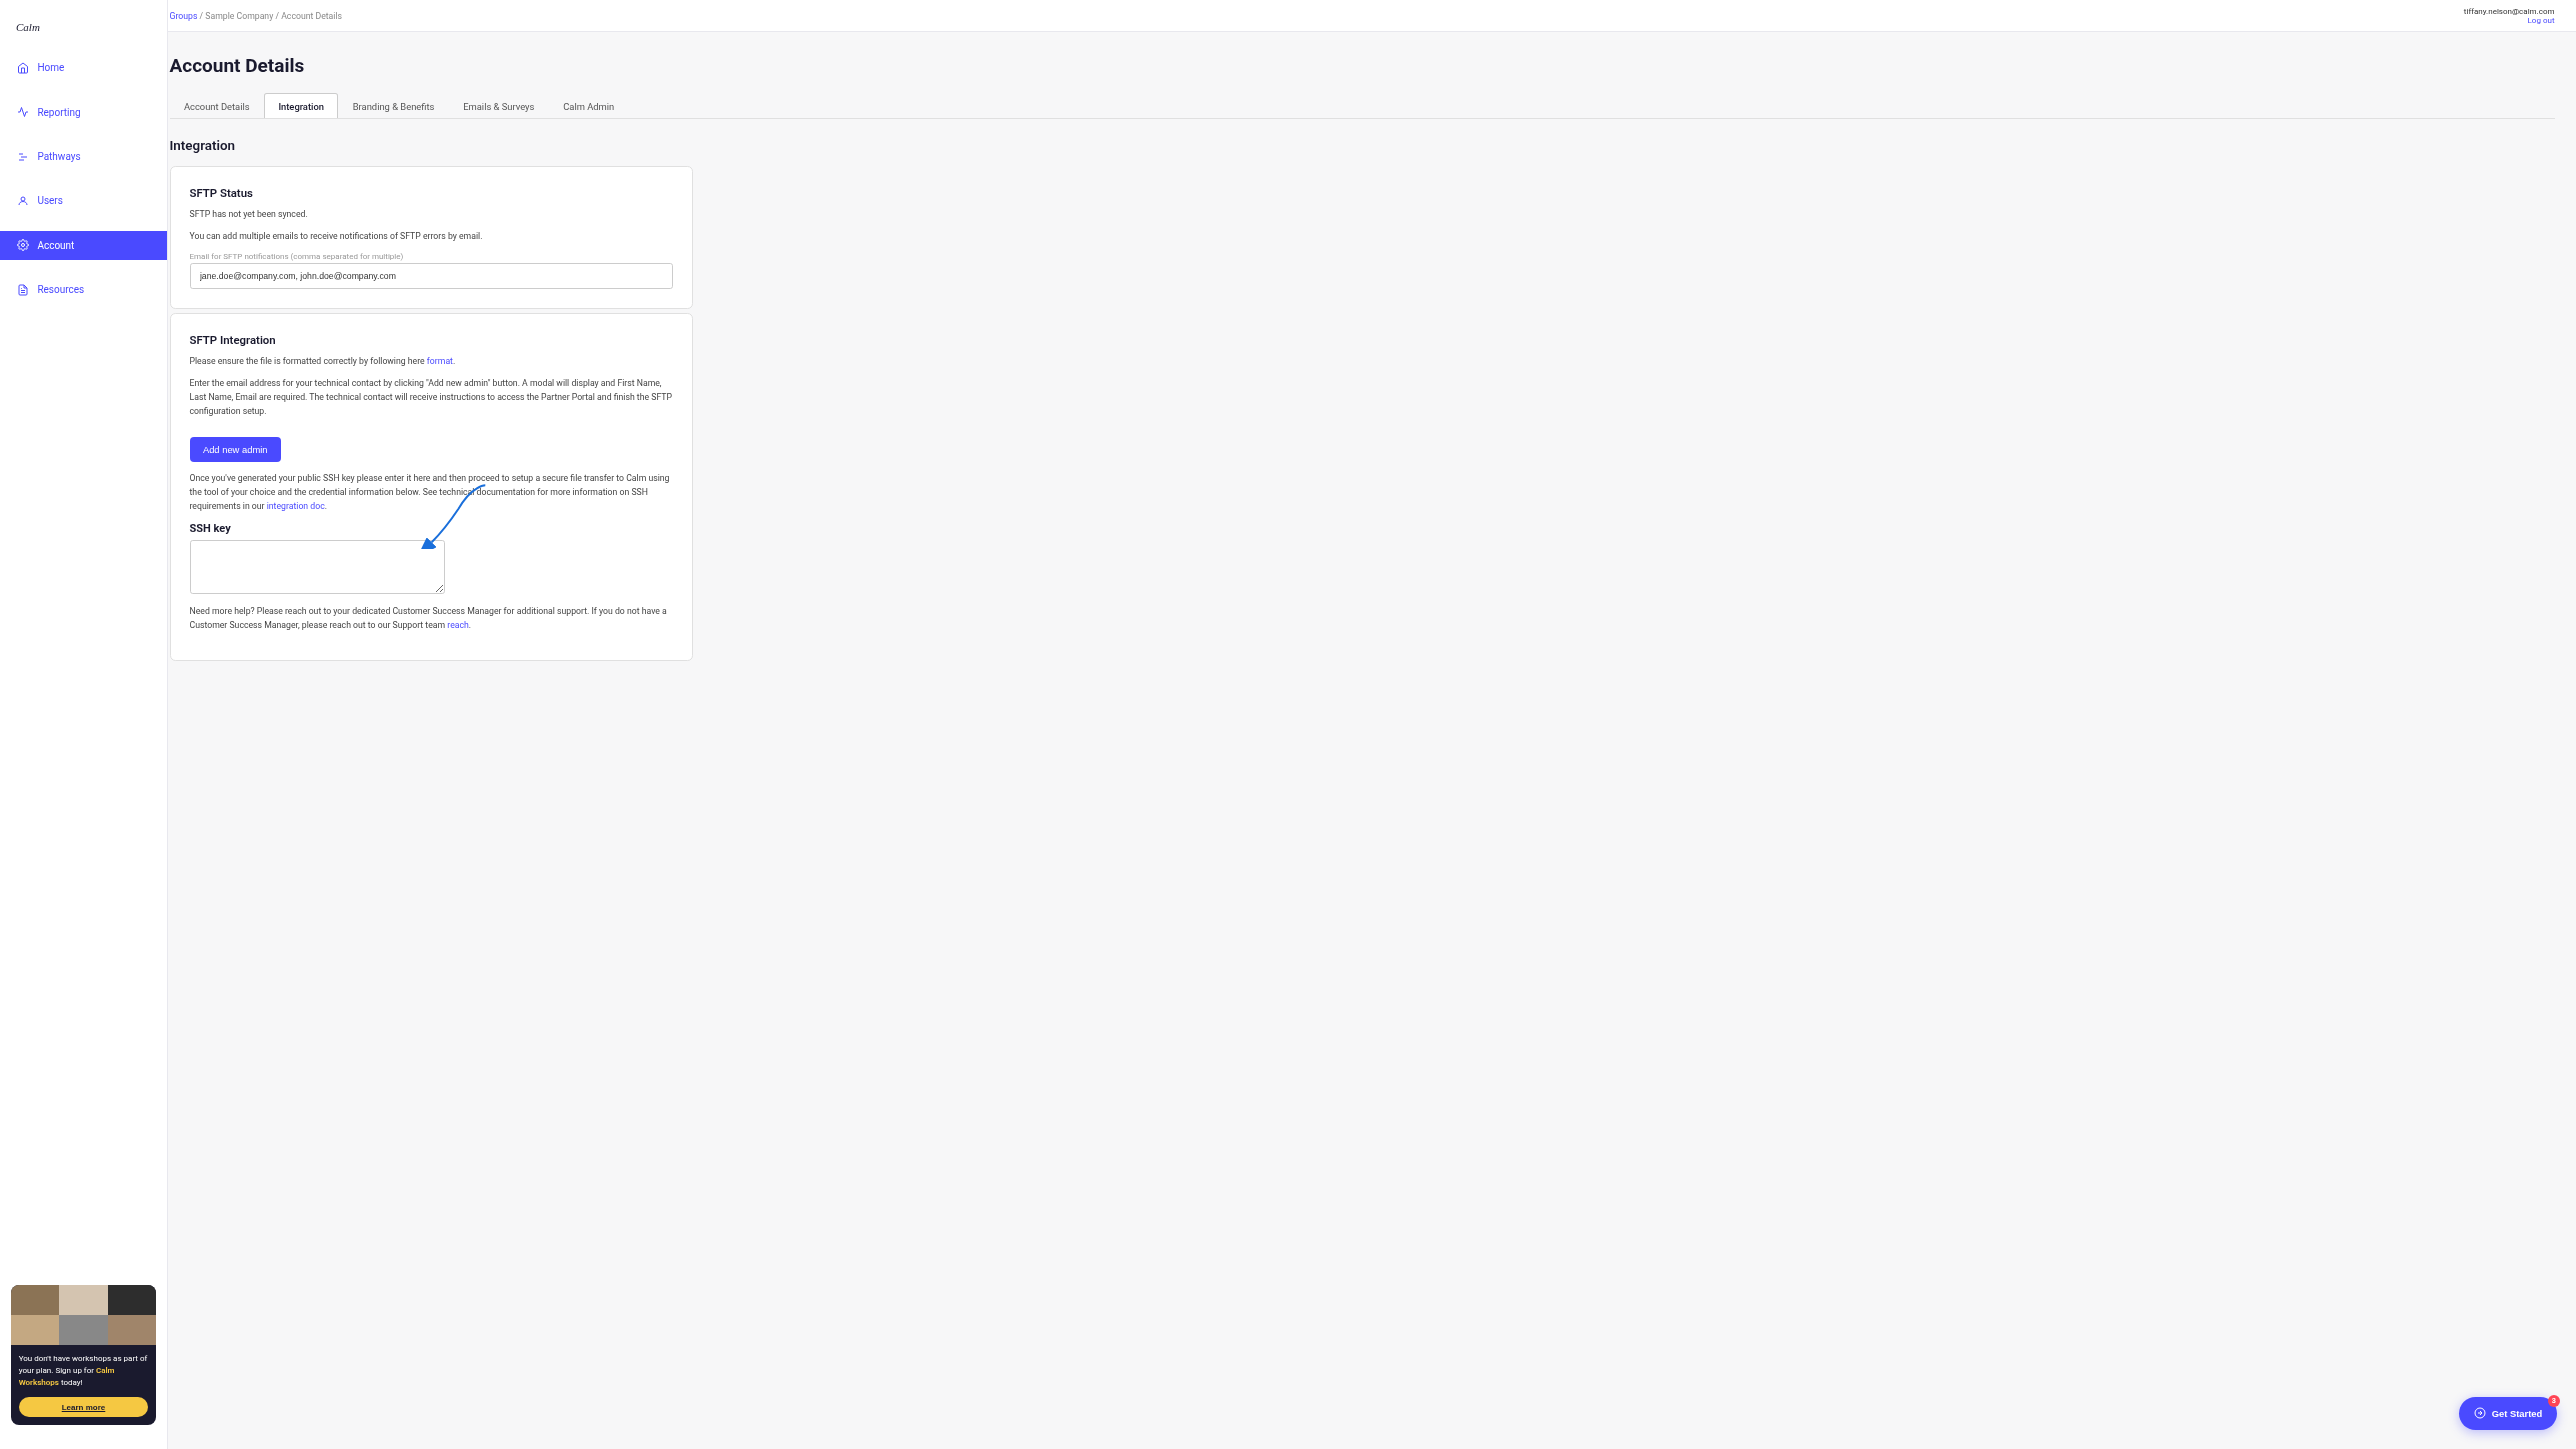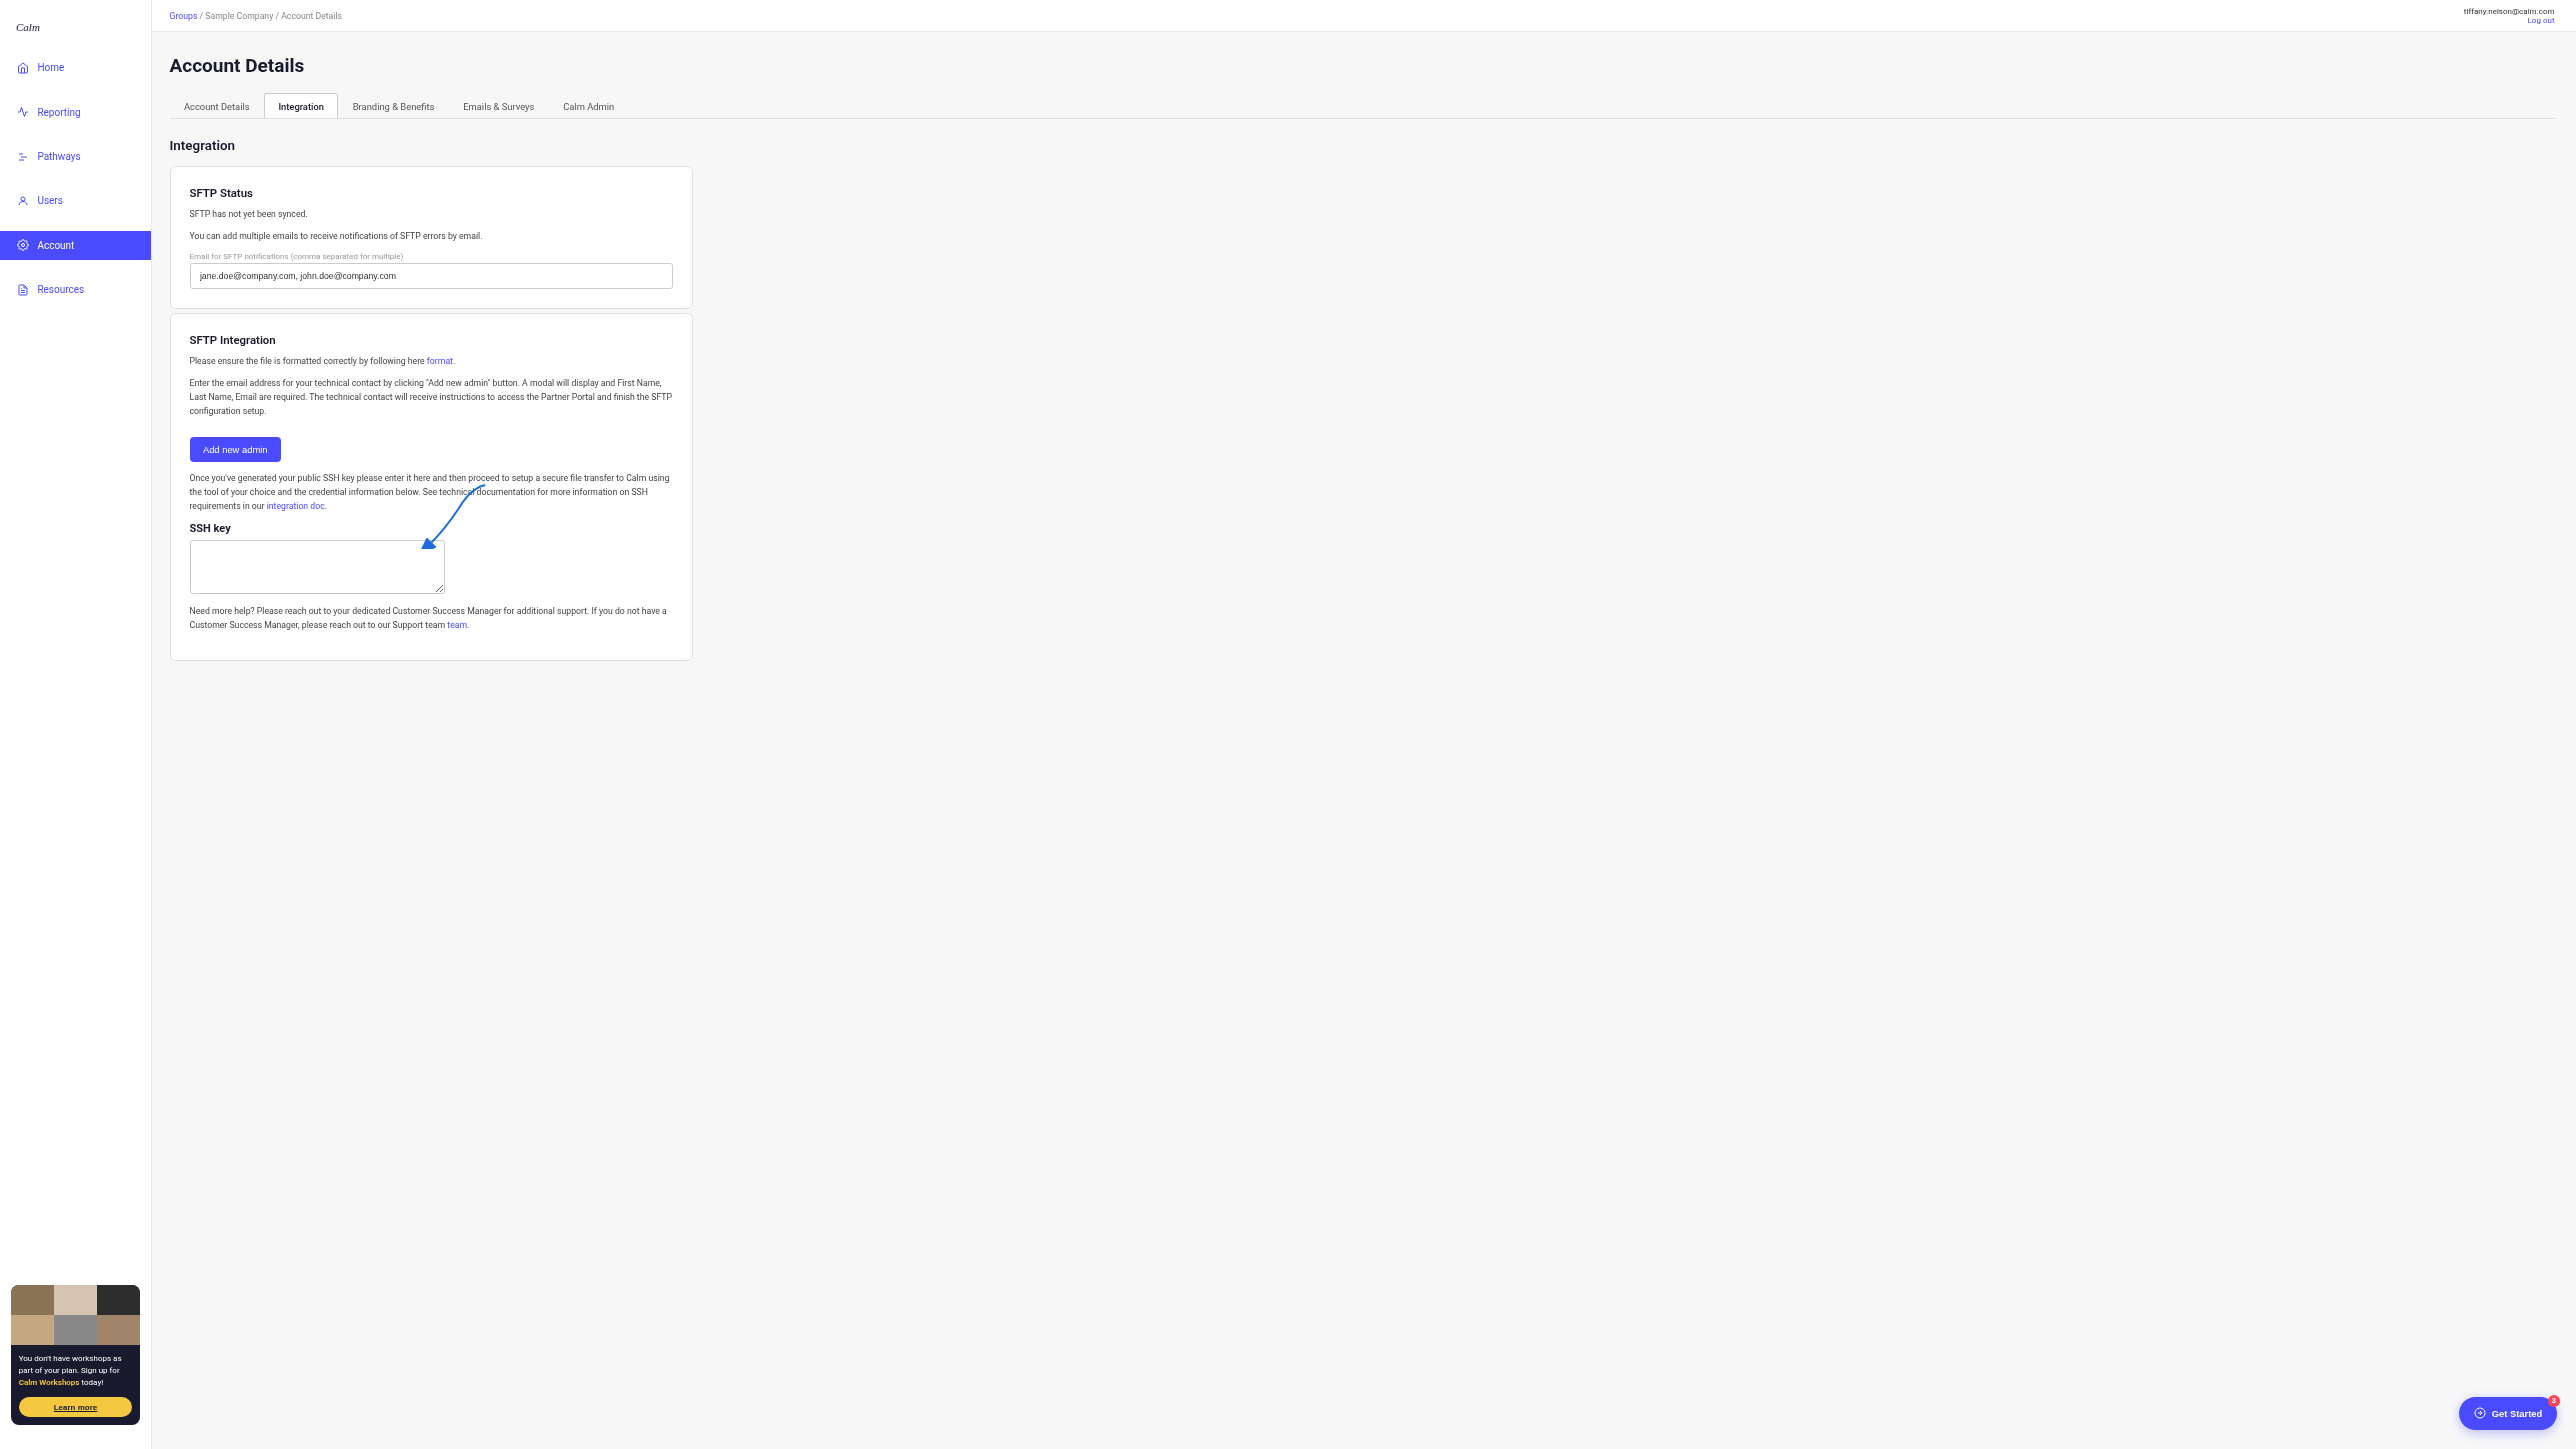--- a/index.html
+++ b/index.html
@@ -8,21 +8,21 @@
       background: #f7f7f8;
       color: #1a1a2e;
       font-size: 9.4px;
     }
     .layout {
       display: flex;
       min-height: 100vh;
     }
     
     .sidebar {
-      width: 152px;
+      width: 168px;
       background: #fff;
       border-right: 0.7px solid #e8e8ee;
       display: flex;
       flex-direction: column;
       padding: 13.4px 0;
       position: fixed;
       top: 0; left: 0; bottom: 0;
     }
     .sidebar-logo {
       padding: 6.7px 16px 16px;
@@ -430,21 +430,21 @@
                 <polygon points="0 0, 10 3.5, 0 7" fill="#1a6fdb"></polygon>
               </marker>
             </defs>
             <path d="M 100 5 C 100 5, 80 5, 60 40 C 40 70, 30 80, 20 90" fill="none" stroke="#1a6fdb" stroke-width="3" marker-end="url(#arrowhead)"></path>
           </svg>
           <div class="ssh-label">SSH key</div>
           <textarea class="ssh-textarea" style=""></textarea>
         </div>
 
         <p class="card-text" style="margin-top:10.7px;">
-          <span>Need more help? Please reach out to your dedicated Customer Success Manager for additional support. If you do not have a Customer Success Manager, please reach out to our Support team </span><a class="link">team</a><span>.</span>
+          <span>Need more help? Please reach out to your dedicated Customer Success Manager for additional support. If you do not have a Customer Success Manager, please reach out to our Support team </span><a class="link">reach</a><span>.</span>
         </p>
       </div>
     </div>
   </div>
 </div>
 
 <button class="get-started-btn" style="position:fixed;bottom:19px;right:19px;">
   <span>
     <svg width="12" height="12" viewBox="0 0 24 24" fill="none" stroke="currentColor" stroke-width="2">
         <circle cx="12" cy="12" r="10"></circle>

